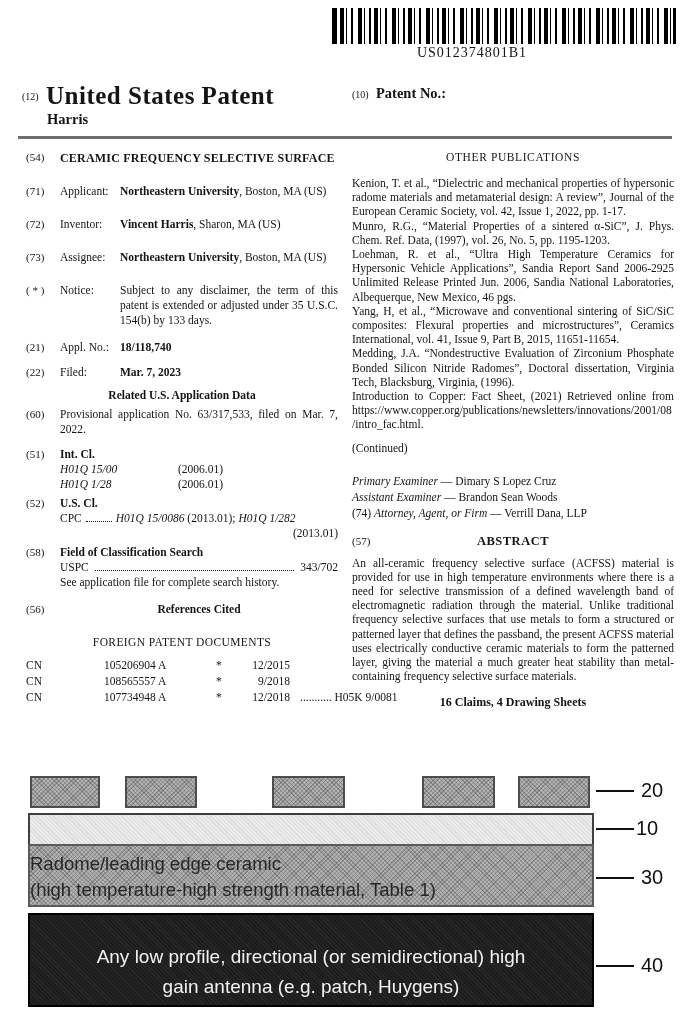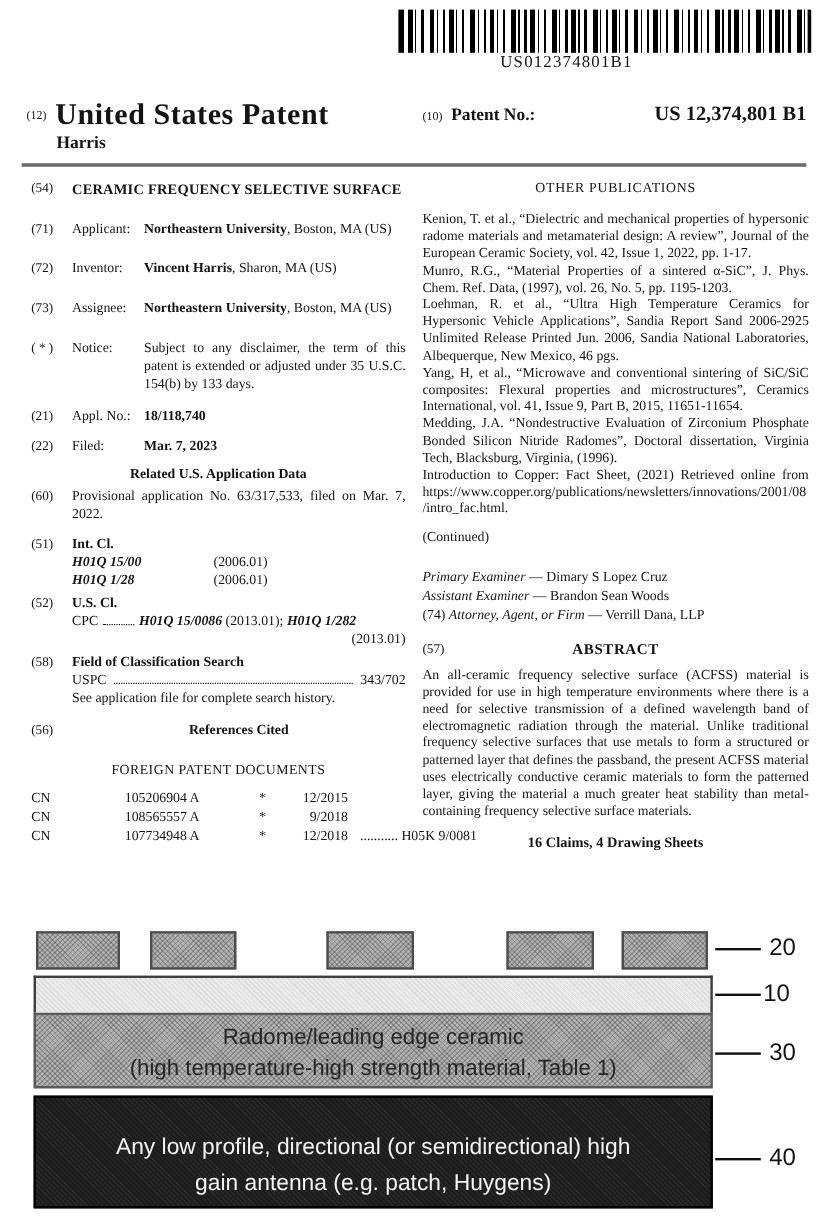--- a/index.html
+++ b/index.html
@@ -36,21 +36,21 @@
 
   
   .col { position:absolute; top:150px; font-size:11.5px; line-height:15px; }
   .col-left { left:26px; width:312px; }
   .col-right { left:352px; width:322px; }
 
   .entry { display:grid; grid-template-columns:34px 1fr; margin-bottom:18px; }
   .entry.labeled { grid-template-columns:34px 60px 1fr; }
   .entry .tag { font-size:11px; }
   .b { font-weight:bold; }
-  .bi { font-weight:bold; font-style:italic; }
+  .bi { font-weight:normal; font-style:italic; }
   .i { font-style:italic; }
   .just { text-align:justify; }
   .sec-title { font-weight:bold; font-size:12px; line-height:16px; letter-spacing:0.2px; }
   .center-head { text-align:center; font-weight:bold; }
   .mb12 { margin-bottom:12px; }
   .mb8 { margin-bottom:8px; }
   .mb4 { margin-bottom:4px; }
   .mb10 { margin-bottom:10px; }
 
   .cls-row { display:grid; grid-template-columns:118px 1fr; }
@@ -87,21 +87,21 @@
   }
   .patch-row { position:relative; height:32px; margin-bottom:5px; }
   .patch { position:absolute; top:0; height:32px; border:2px solid #4d4d4d; }
   .p1 { left:2px;   width:70px; }
   .p2 { left:97px;  width:72px; }
   .p3 { left:244px; width:73px; }
   .p4 { left:394px; width:73px; }
   .p5 { left:490px; width:72px; }
   .layer10 { height:31px; background:#eaeaea; border:2px solid #3f3f3f; border-bottom:none;
     background-image: repeating-linear-gradient(45deg, rgba(120,120,120,0.12) 0 1px, transparent 1px 3px); }
-  .layer30 { height:63px; border:2px solid #5a5a5a; color:#262626; text-align:center;
+  .layer30 { height:63px; border:2px solid #5a5a5a; color:#262626; text-align:left;
     font-size:18.5px; line-height:26px; padding-top:5px; }
   .layer40 { margin-top:6px; height:94px; background:#1d1d1d; border:2px solid #000;
     background-image: repeating-linear-gradient(45deg, rgba(255,255,255,0.05) 0 1px, transparent 1px 3px);
     color:#f2f2f2; text-align:center; font-size:19px; line-height:30px; padding-top:27px; }
   .fig-label { position:absolute; left:568px; display:flex; align-items:center; }
   .fig-label .lead-line { width:38px; height:2px; background:#111; margin-right:7px; }
   .fig-label .num { font-size:20px; color:#111; }
   .lbl20 { top:3px; }
   .lbl10 { top:41px; }
   .lbl10 .lead-line { margin-right:2px; }
@@ -123,21 +123,20 @@
       <div class="hdr-left-row">
         <span class="tag-small">(12)</span>
         <span class="us-patent-title">United States Patent</span>
       </div>
       <div class="surname">Harris</div>
     </div>
     <div class="hdr-right">
       <div class="hdr-right-row">
         <span class="tag-small">(10)</span>
         <span class="hdr-label">Patent No.:</span>
-        <span class="hdr-value patent-no-value">US 12,374,801 B1</span>
       </div>
     </div>
   </div>
 
   <div class="rule"></div>
 
   <div class="col col-left">
 
     <div class="entry">
       <span class="tag">(54)</span>

